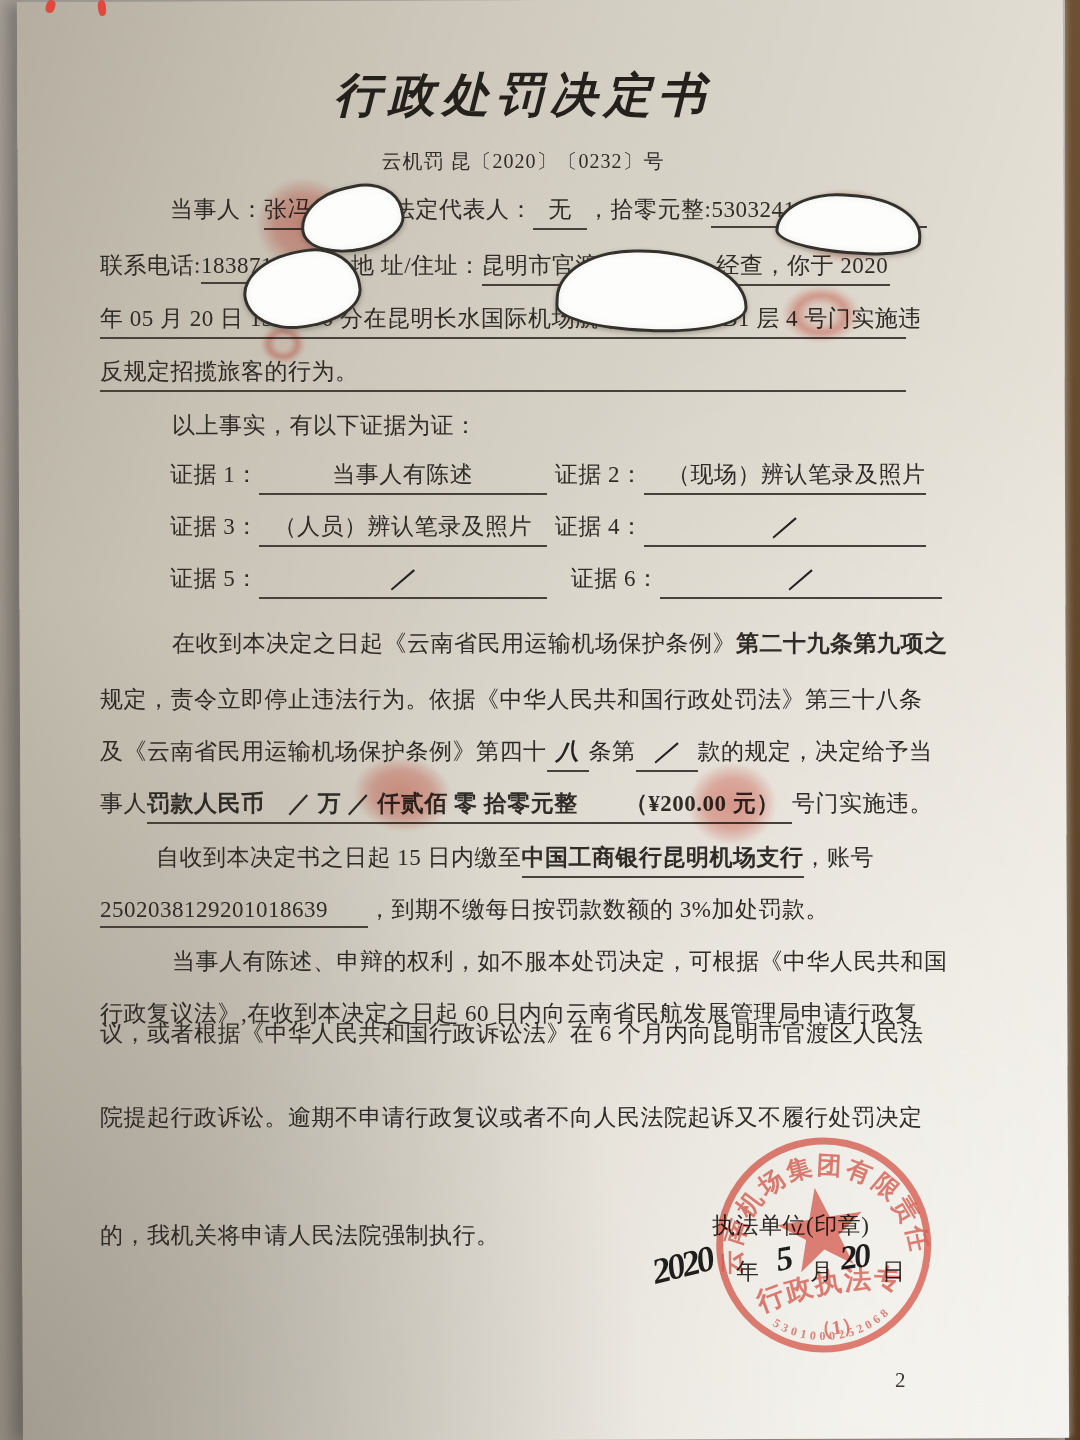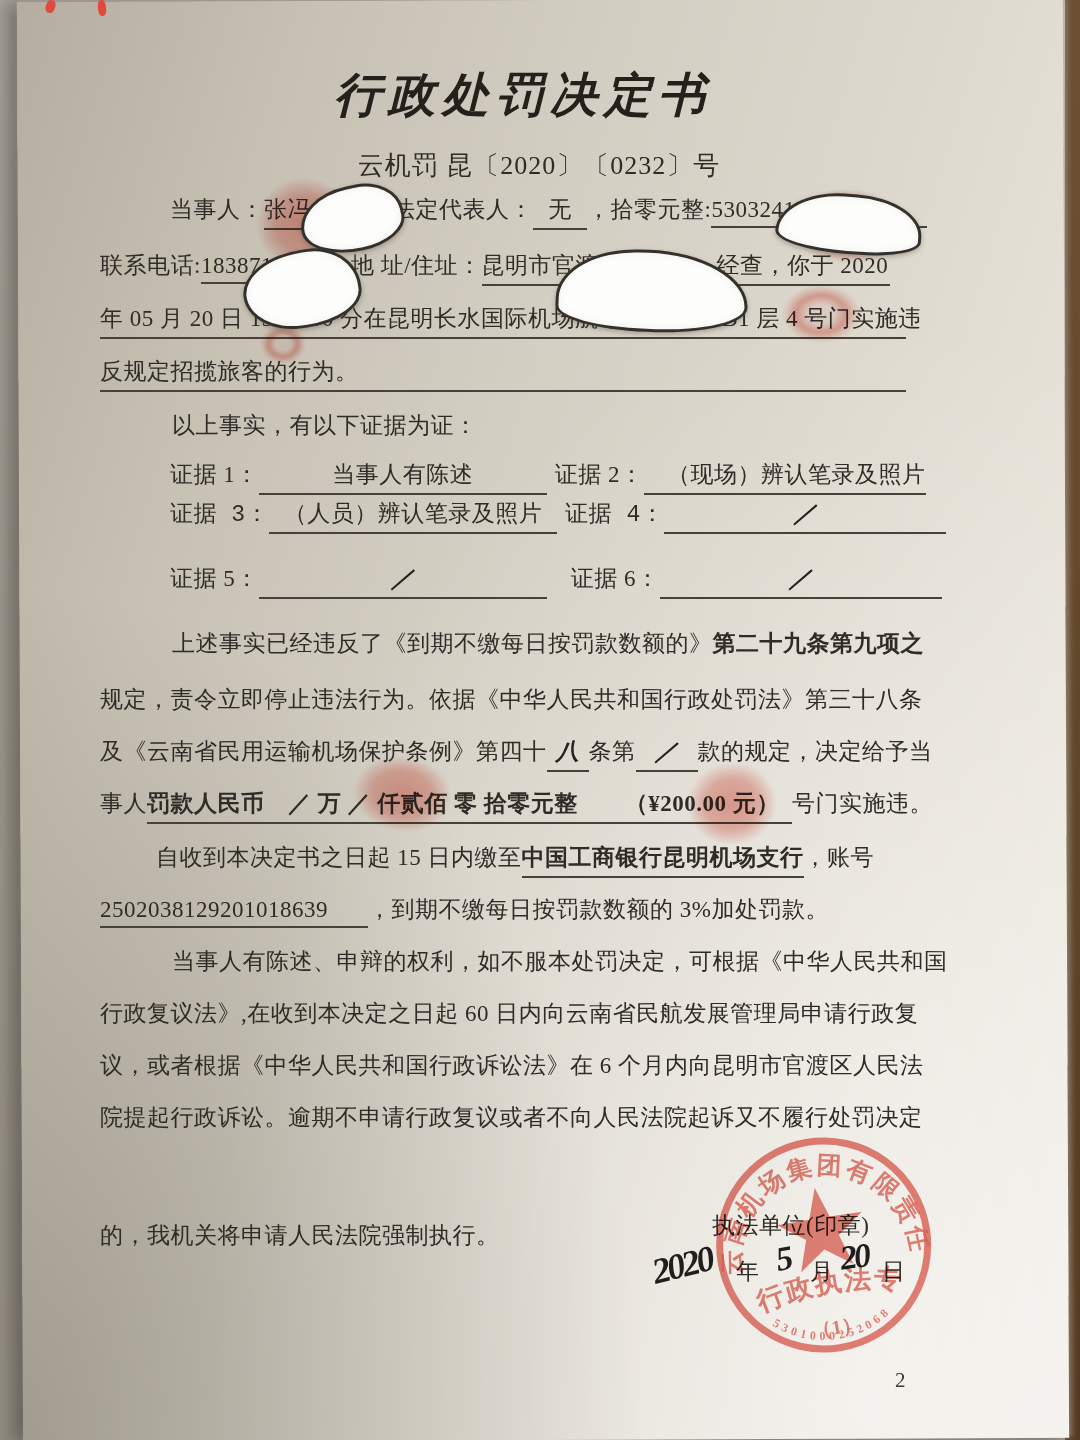--- a/index.html
+++ b/index.html
@@ -17,21 +17,21 @@
     position:absolute;left:20px;top:0;width:1046px;height:1440px;
     transform:rotate(-0.25deg);
     background:
       radial-gradient(ellipse at 0% 100%, rgba(92,86,74,.38), transparent 42%),
       radial-gradient(ellipse at 80% 96%, rgba(255,255,255,.5), transparent 55%),
       linear-gradient(107deg,#b4ada0 0%,#c7c1b4 20%,#d4cfc3 42%,#ddd8cd 62%,#e9e5dc 85%,#f0ede7 100%);
     box-shadow:-10px 0 16px rgba(0,0,0,.28), 3px 0 6px rgba(255,255,255,.35);
   }
   .ln{position:absolute;font-size:23px;color:#2f2c27;white-space:nowrap;letter-spacing:.5px;}
   .title{font-size:47px;font-weight:bold;letter-spacing:7px;color:#24211d;width:1046px;left:0;text-align:center;}
-  .docno{font-size:26px;width:1046px;left:0;text-align:center;letter-spacing:1px;padding-left:16px;}
+  .docno{font-size:20px;width:1046px;left:0;text-align:center;letter-spacing:1px;}
   .u{display:inline-block;border-bottom:2px solid #46423b;padding-bottom:3px;vertical-align:baseline;}
   .ctr{text-align:center;}
   .b{font-weight:bold;}
   .hw{font-style:italic;font-weight:bold;color:#232220;}
   .hwd{position:absolute;font-style:italic;font-weight:bold;color:#1f1e1c;letter-spacing:-3px;}
   .pageno{font-size:21px;color:#3a3631;}
   
   .fp{position:absolute;mix-blend-mode:multiply;filter:blur(1.2px);
       background:radial-gradient(closest-side,rgba(223,86,70,.50),rgba(223,86,70,.38) 52%,rgba(223,86,70,.14) 74%,transparent 86%);
       border-radius:48% 52% 55% 45%/52% 48% 50% 50%;}
@@ -71,48 +71,48 @@
   </div>
   <div class="ln" style="left:100px;top:356px;">
     <span class="u" style="width:806px;">反规定招揽旅客的行为。</span>
   </div>
 
   <div class="ln" style="left:172px;top:410px;">以上事实，有以下证据为证：</div>
 
   <div class="ln" style="left:170px;top:459px;">
     <span>证据 1：</span><span class="u ctr" style="width:288px;">当事人有陈述</span><span style="margin-left:8px;">证据 2：</span><span class="u ctr" style="width:282px;text-align:right;">（现场）辨认笔录及照片</span>
   </div>
-  <div class="ln" style="left:170px;top:498px;font-family:Liberation Mono, monospace;">
+  <div class="ln" style="left:170px;top:511px;">
     <span>证据 3：</span><span class="u ctr" style="width:288px;">（人员）辨认笔录及照片</span><span style="margin-left:8px;">证据 4：</span><span class="u ctr hw" style="width:282px;">／</span>
   </div>
   <div class="ln" style="left:170px;top:563px;">
     <span>证据 5：</span><span class="u ctr hw" style="width:288px;">／</span><span style="margin-left:24px;">证据 6：</span><span class="u ctr hw" style="width:282px;">／</span>
   </div>
 
   <div class="ln" style="left:172px;top:628px;">
-    <span>上述事实已经违反了《到期不缴每日按罚款数额的》</span><span class="b">第二十九条第九项之</span>
+    <span>在收到本决定之日起《云南省民用运输机场保护条例》</span><span class="b">第二十九条第九项之</span>
   </div>
   <div class="ln" style="left:100px;top:684px;">规定，责令立即停止违法行为。依据《中华人民共和国行政处罚法》第三十八条</div>
   <div class="ln" style="left:100px;top:736px;">
     <span>及《云南省民用运输机场保护条例》第四十</span><span class="u ctr hw" style="width:42px;">八</span><span>条第</span><span class="u ctr hw" style="width:62px;">／</span><span>款的规定，决定给予当</span>
   </div>
   <div class="ln" style="left:100px;top:788px;">
     <span>事人</span><span class="u b" style="width:645px;">罚款人民币　／ 万 ／ 仟贰佰 零 拾零元整　　（¥200.00 元）</span><span>号门实施违。</span>
   </div>
 
   <div class="ln" style="left:156px;top:842px;">
     <span>自收到本决定书之日起 15 日内缴至</span><span class="u b">中国工商银行昆明机场支行</span><span>，账号</span>
   </div>
   <div class="ln" style="left:100px;top:894px;">
     <span class="u" style="width:268px;">2502038129201018639</span><span>，到期不缴每日按罚款数额的 3%加处罚款。</span>
   </div>
 
   <div class="ln" style="left:172px;top:946px;">当事人有陈述、申辩的权利，如不服本处罚决定，可根据《中华人民共和国</div>
   <div class="ln" style="left:100px;top:998px;">行政复议法》,在收到本决定之日起 60 日内向云南省民航发展管理局申请行政复</div>
-  <div class="ln" style="left:100px;top:1050px;">议，或者根据《中华人民共和国行政诉讼法》在 6 个月内向昆明市官渡区人民法</div>
+  <div class="ln" style="left:100px;top:1018px;">议，或者根据《中华人民共和国行政诉讼法》在 6 个月内向昆明市官渡区人民法</div>
   <div class="ln" style="left:100px;top:1102px;">院提起行政诉讼。逾期不申请行政复议或者不向人民法院起诉又不履行处罚决定</div>
   <div class="ln" style="left:100px;top:1220px;">的，我机关将申请人民法院强制执行。</div>
 
   <div class="ln" style="left:712px;top:1210px;">执法单位(印章)</div>
   <div style="position:absolute;left:652px;top:1240px;width:280px;height:60px;">
     <span class="hwd" style="left:0;top:4px;font-size:36px;transform:rotate(-14deg);">2020</span>
     <span class="ln" style="left:84px;top:16px;">年</span>
     <span class="hwd" style="left:124px;top:0;font-size:34px;transform:rotate(-10deg);">5</span>
     <span class="ln" style="left:158px;top:16px;">月</span>
     <span class="hwd" style="left:188px;top:-2px;font-size:34px;transform:rotate(-8deg);">20</span>

